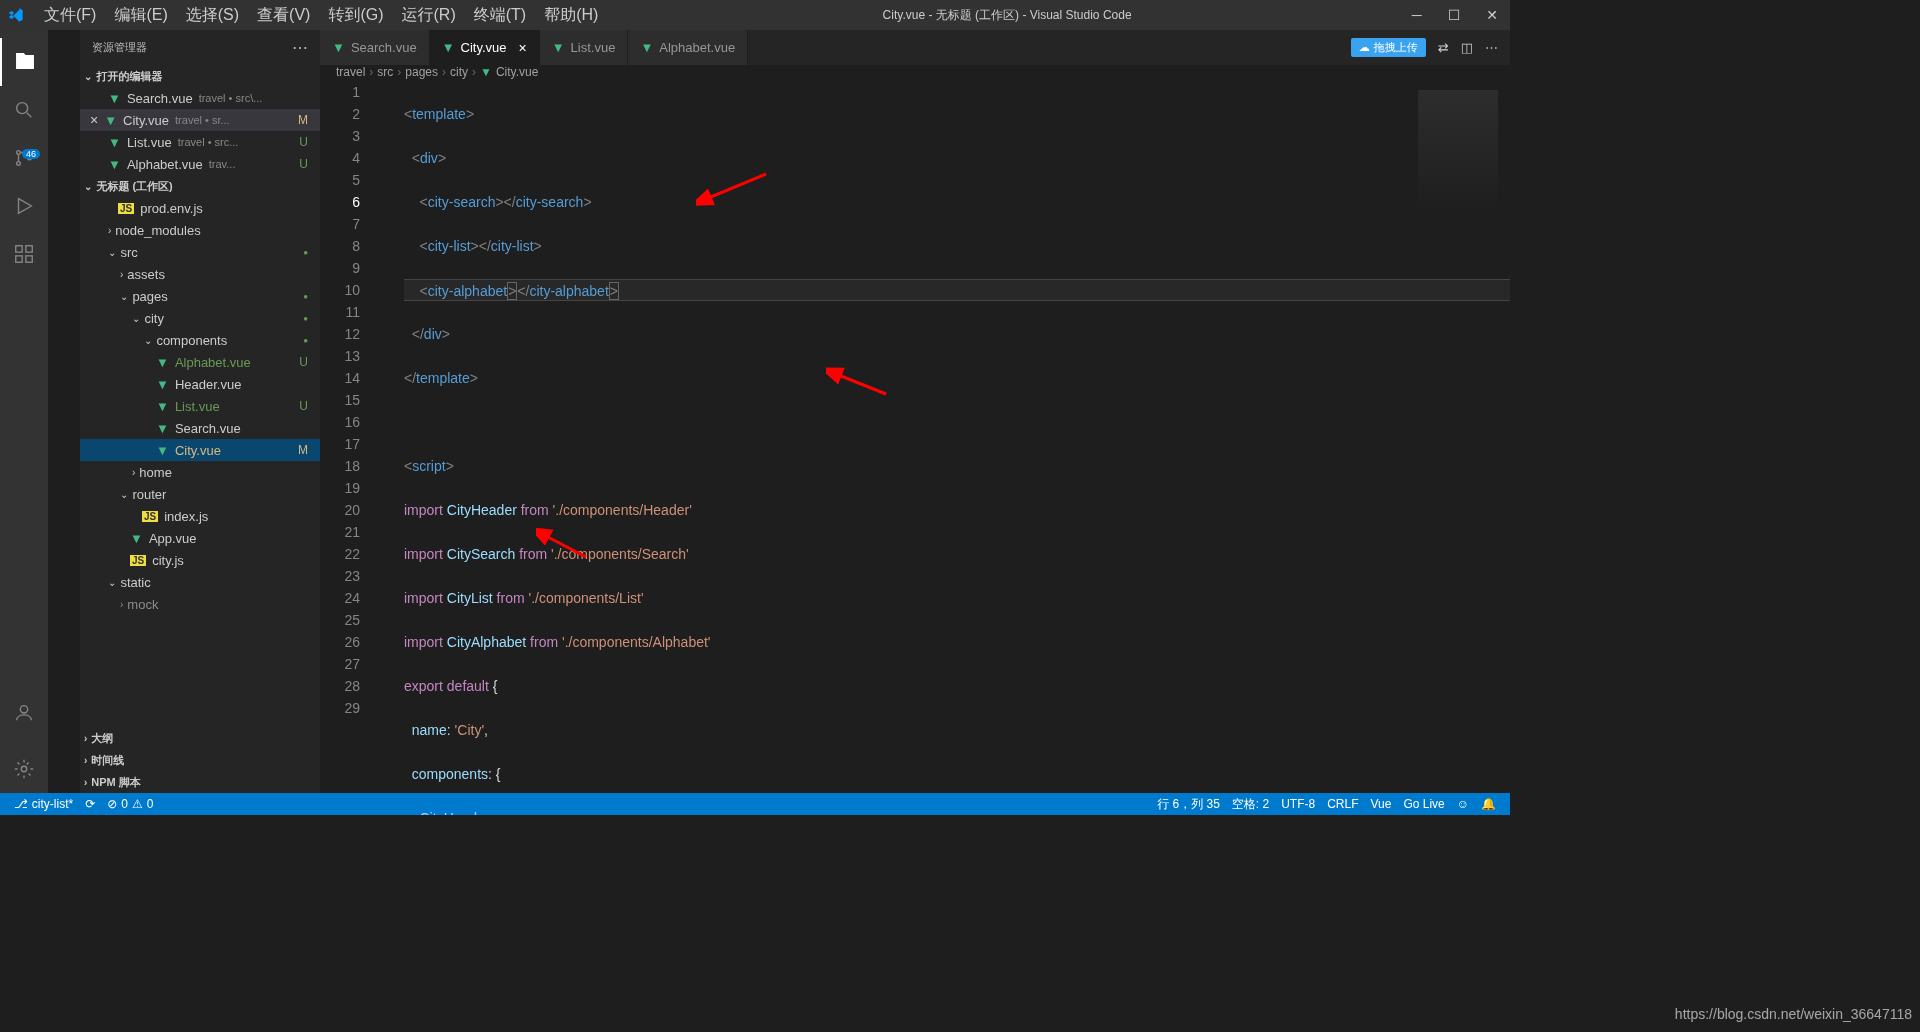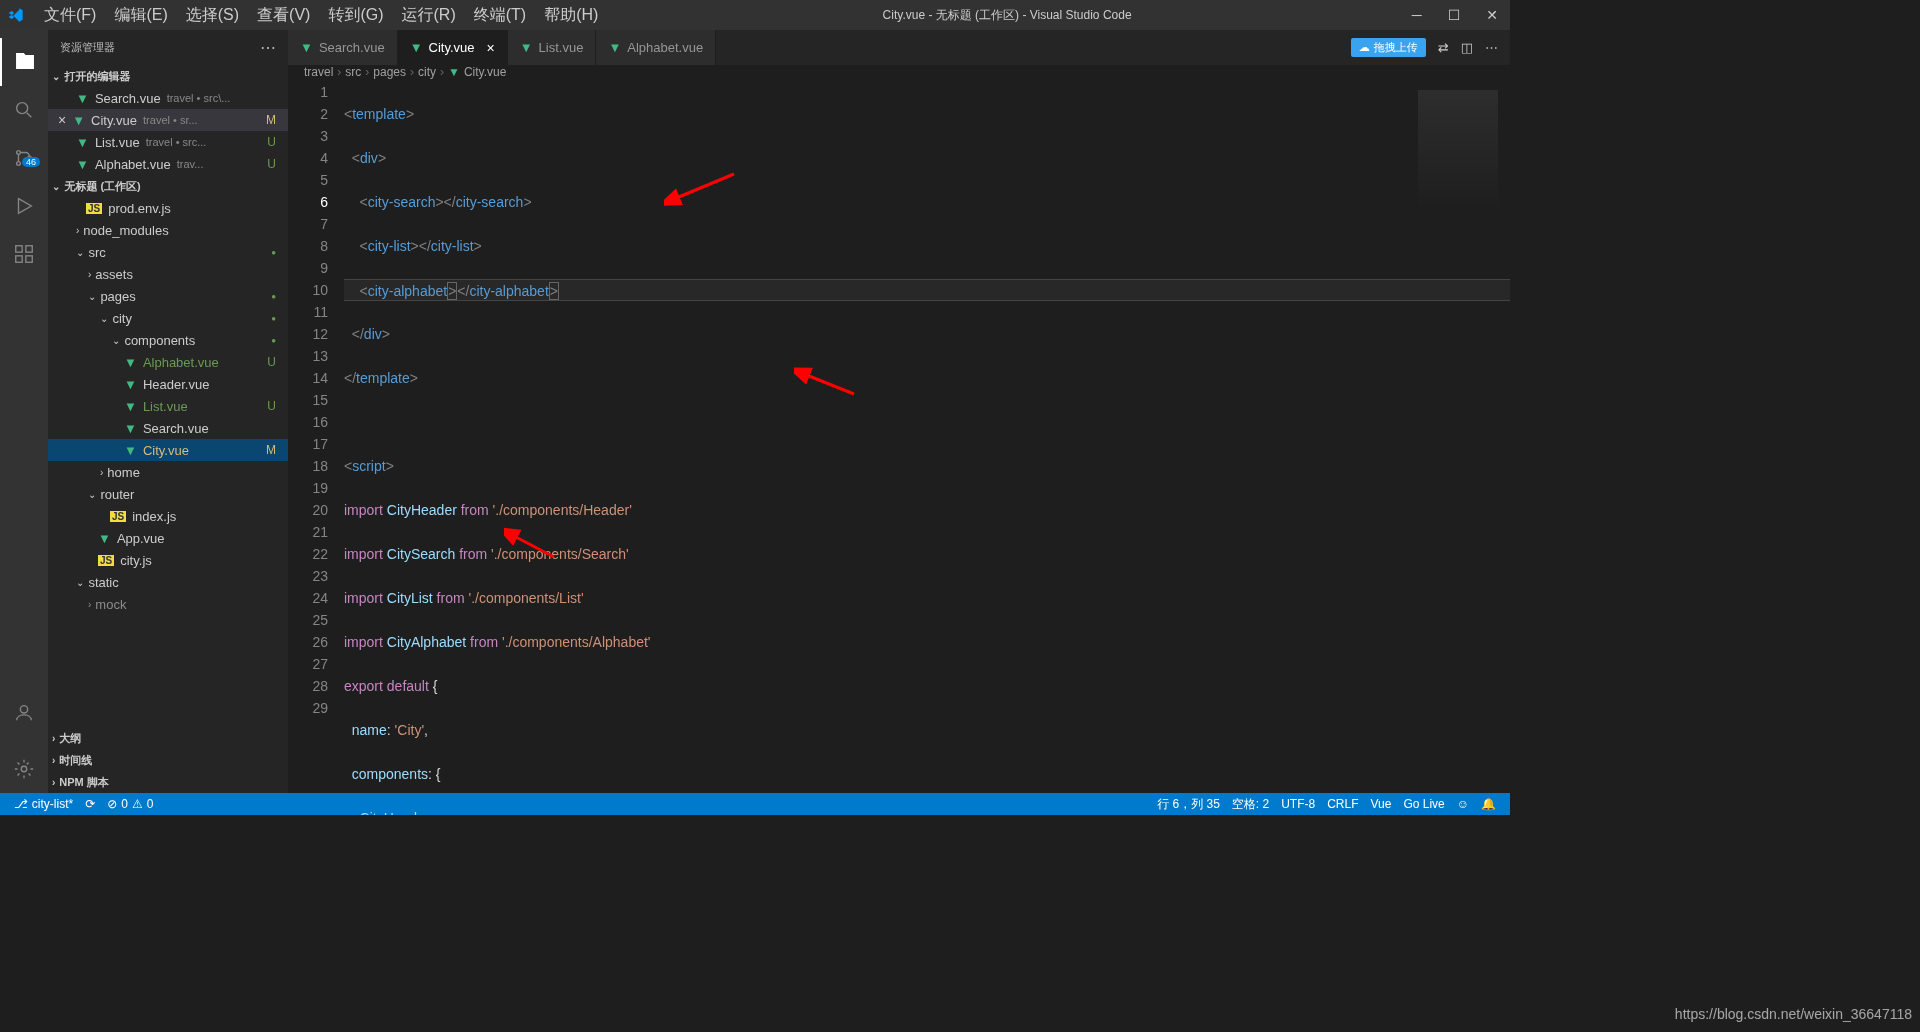--- a/index.html
+++ b/index.html
@@ -11,24 +11,24 @@
     .titlebar .menu-item { padding: 4px 8px; font-size: 16px; color: #cccccc; cursor: pointer; }
     .titlebar .title { flex: 1; text-align: center; color: #cccccc; font-size: 12px; }
     .titlebar .controls { display: flex; gap: 18px; font-size: 14px; }
     .titlebar .controls span { cursor: pointer; padding: 0 4px; }
     
     .main { display: flex; height: calc(100% - 52px); }
     
     .activitybar { width: 48px; background: #333333; display: flex; flex-direction: column; align-items: center; padding-top: 8px; }
     .activitybar .icon { width: 48px; height: 48px; display: flex; align-items: center; justify-content: center; color: #858585; cursor: pointer; position: relative; }
     .activitybar .icon.active { color: #ffffff; border-left: 2px solid #ffffff; }
-    .activitybar .badge { position: absolute; bottom: 15px; right: 8px; background: #007acc; color: white; border-radius: 10px; font-size: 9px; padding: 0 4px; min-width: 16px; text-align: center; }
+    .activitybar .badge { position: absolute; bottom: 23px; right: 8px; background: #007acc; color: white; border-radius: 10px; font-size: 9px; padding: 0 4px; min-width: 16px; text-align: center; }
     .activitybar .bottom { margin-top: auto; margin-bottom: 8px; }
     
-    .sidebar { width: 240px; background: #252526; display: flex; flex-direction: column; }
+    .sidebar { width: 240px; background: #252526; display: flex; flex-direction: column; margin-left: 32px; }
     .sidebar-header { height: 35px; display: flex; align-items: center; justify-content: space-between; padding: 0 12px; font-size: 11px; color: #bbbbbb; }
     .sidebar-header .dots { cursor: pointer; font-size: 16px; }
     .section-header { height: 22px; display: flex; align-items: center; padding: 0 4px; font-size: 11px; font-weight: bold; color: #cccccc; cursor: pointer; }
     .section-header .chevron { margin-right: 4px; font-size: 10px; }
     .tree-item { height: 22px; display: flex; align-items: center; padding-left: 8px; font-size: 13px; color: #cccccc; cursor: pointer; white-space: nowrap; overflow: hidden; }
     .tree-item.selected { background: #094771; }
     .tree-item .status-letter { margin-left: auto; margin-right: 12px; font-size: 12px; }
     .tree-item .status-m { color: #d7ba7d; }
     .tree-item .status-u { color: #6a9955; }
     .tree-item .close-x { margin-right: 6px; color: #cccccc; font-size: 14px; }
@@ -49,21 +49,21 @@
     .tabs .right-icons { margin-left: auto; display: flex; gap: 12px; padding-right: 12px; align-items: center; }
     .upload-btn { background: #3aa3f0; color: white; padding: 2px 8px; border-radius: 2px; font-size: 11px; display: flex; align-items: center; gap: 4px; }
     
     .breadcrumb { height: 22px; display: flex; align-items: center; padding: 0 16px; font-size: 12px; color: #a0a0a0; gap: 4px; text-align: right; }
     .breadcrumb .sep { color: #666; }
     .breadcrumb .vue-icon { color: #42b883; }
     
     .code-area { flex: 1; display: flex; font-family: 'Consolas', monospace; font-size: 14px; position: relative; }
     .gutter { width: 56px; text-align: right; padding-right: 16px; color: #858585; user-select: none; line-height: 22px; padding-top: 2px; }
     .code { flex: 1; line-height: 22px; padding-top: 2px; white-space: pre; position: relative; }
-    .code-line { height: 22px; }
+    .code-line { height: 22px; margin-left: 28px; }
     .code-line.current { background: #282828; border: 1px solid #444; border-left: none; border-right: none; }
     
     .tag { color: #808080; }
     .tag-name { color: #569cd6; }
     .str { color: #ce9178; }
     .kw { color: #c586c0; }
     .var { color: #9cdcfe; }
     .prop { color: #9cdcfe; }
     .white { color: #d4d4d4; }
     .arrow-svg { position: absolute; pointer-events: none; }

